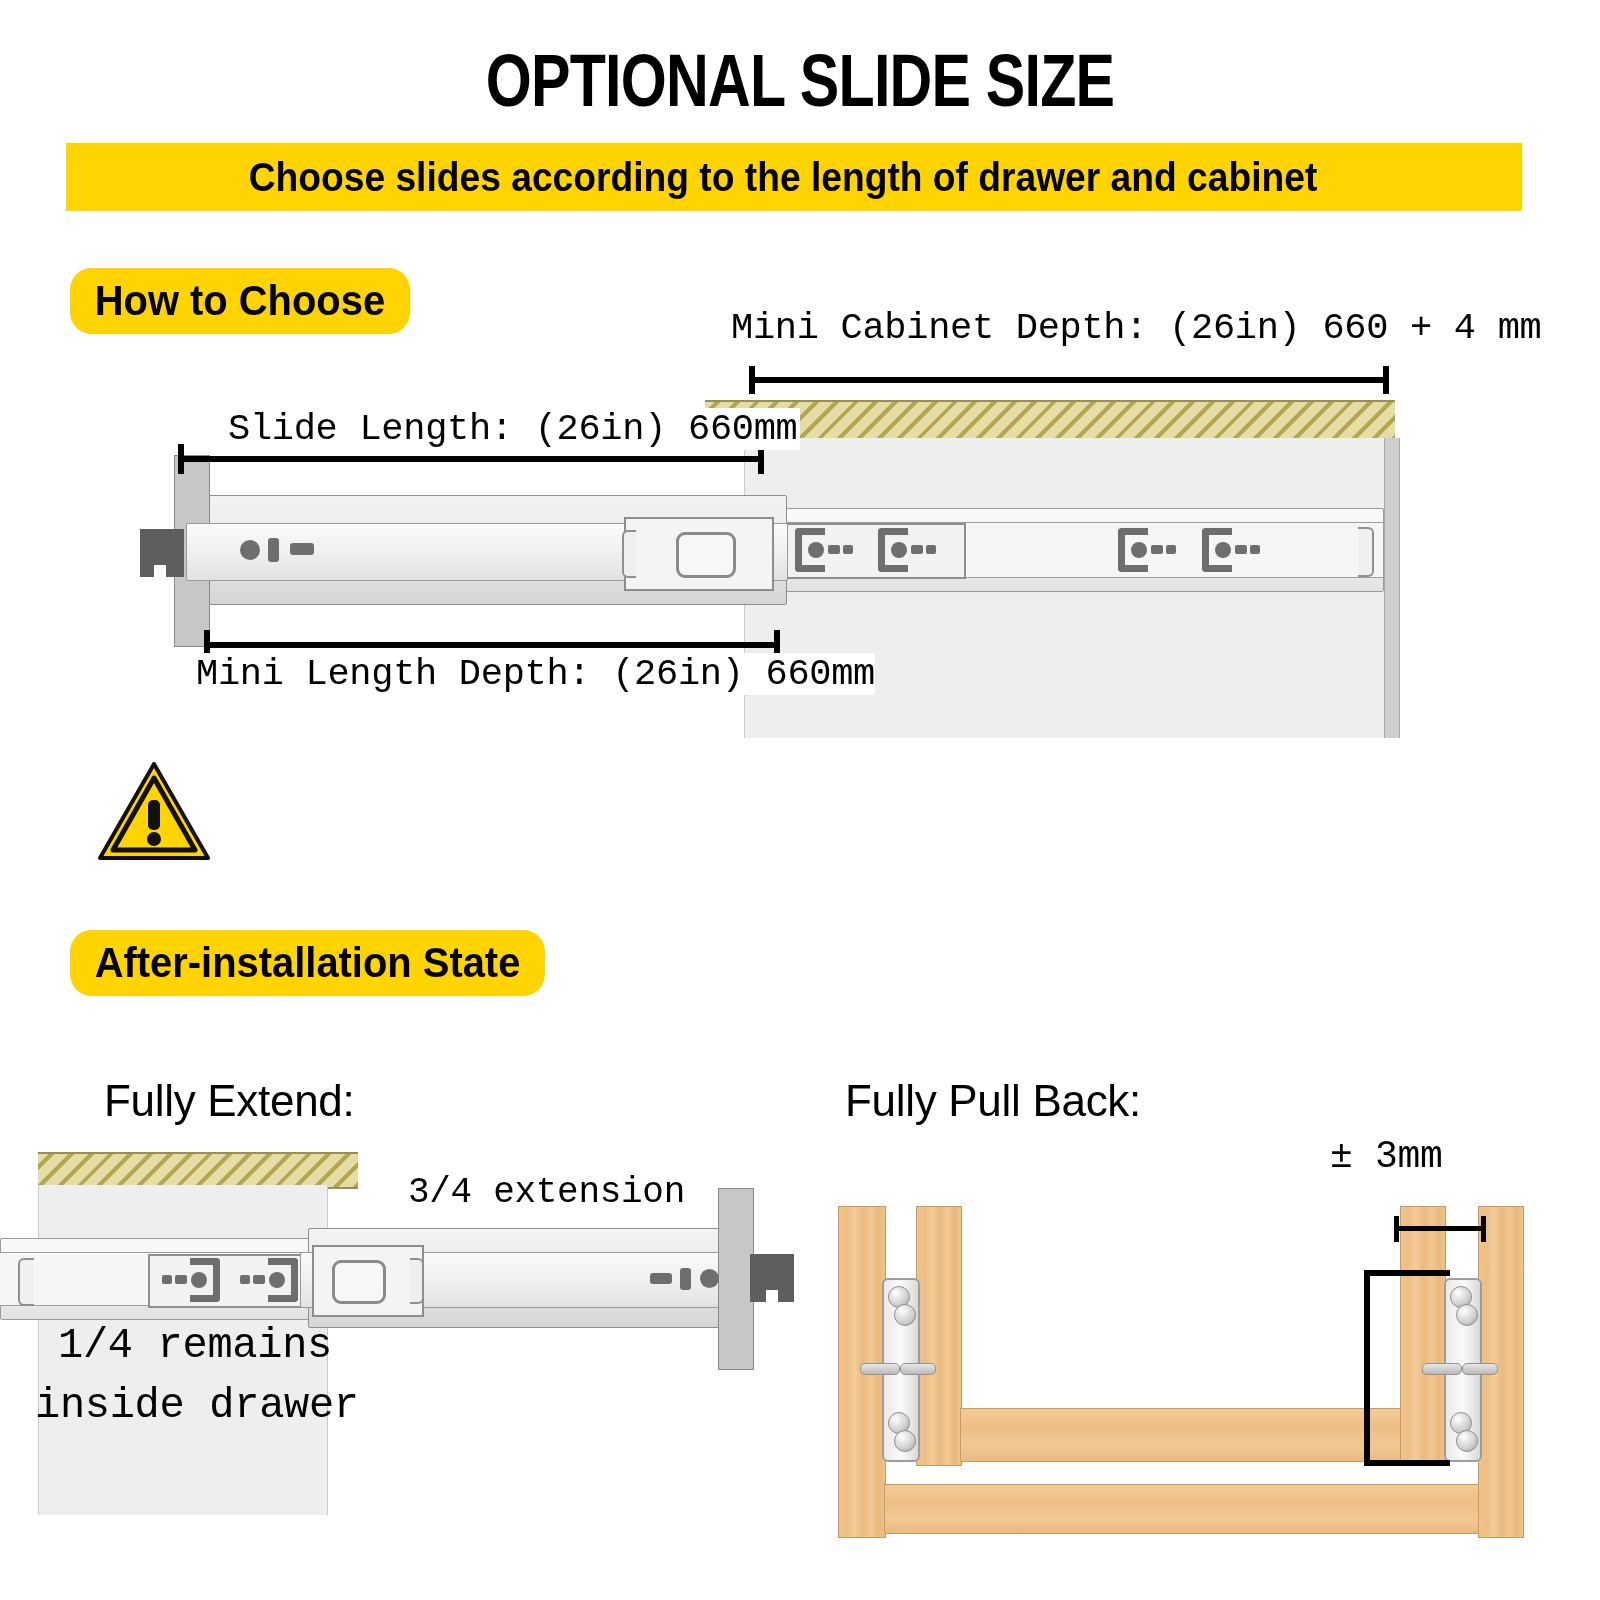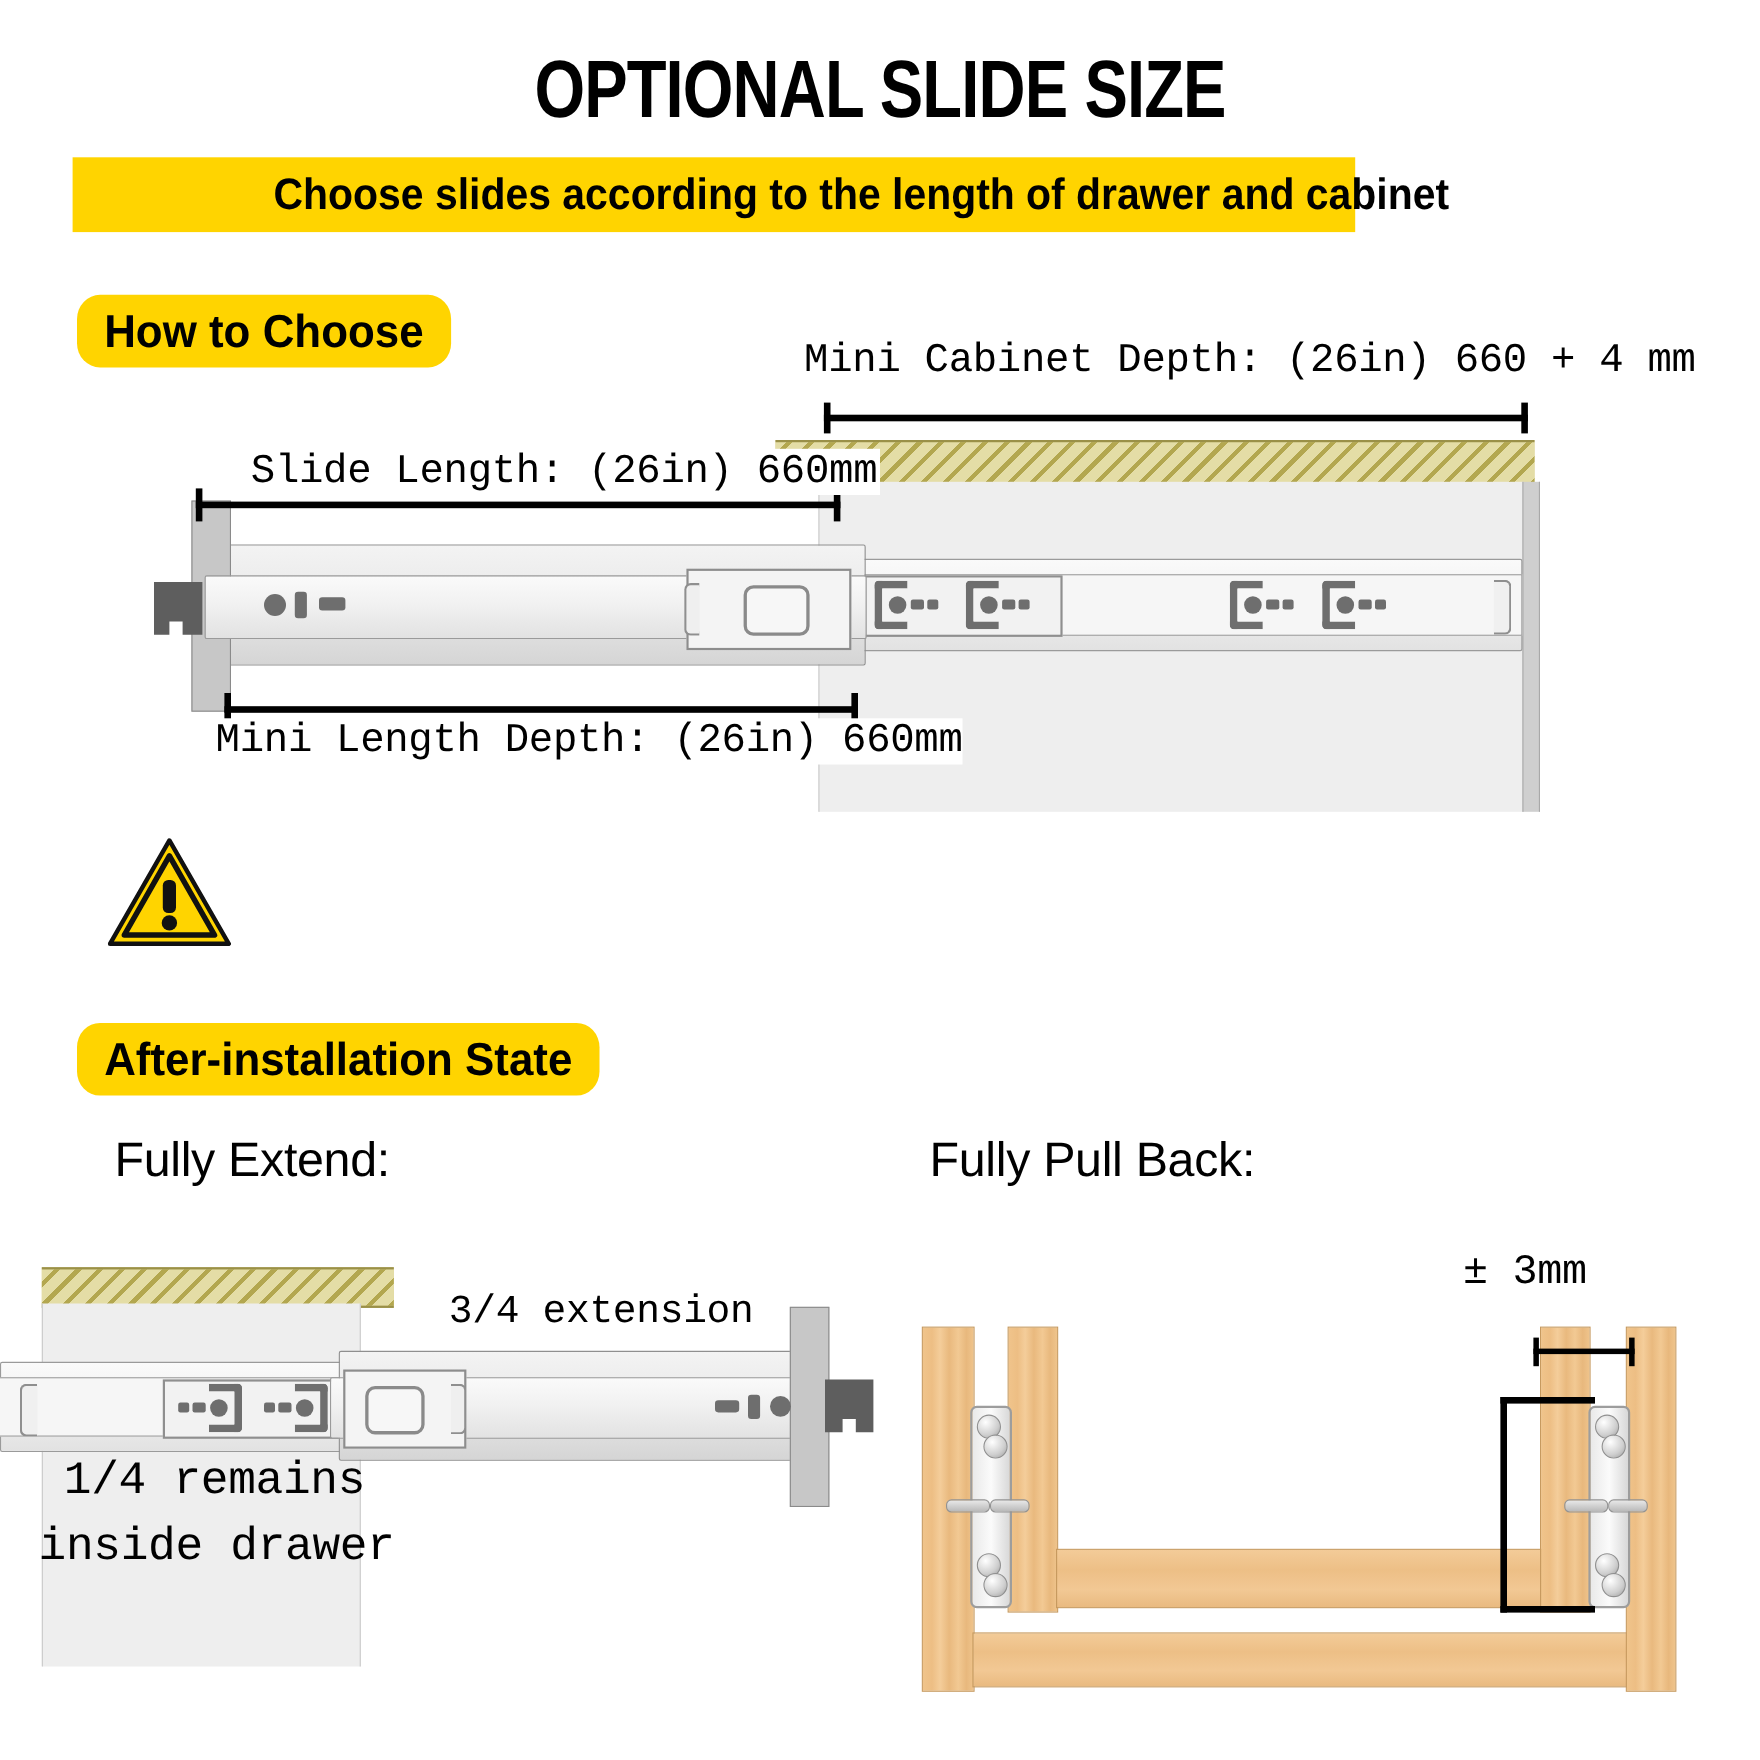--- a/index.html
+++ b/index.html
@@ -21,21 +21,21 @@
     font-size:74px;
     font-weight:bold;
     letter-spacing:-1px;
     transform:scaleX(0.80);
     transform-origin:center top;
     white-space:nowrap;
   }
 
   
   #subtitle-bar{
-    left:66px;top:143px;width:1166px;height:68px;
+    left:66px;top:143px;width:1456px;height:68px;
     background:#FFD400;
   }
   #subtitle-text{
     left:0;top:0;width:1434px;height:68px;
     display:flex;align-items:center;justify-content:center;
     font-size:40px;font-weight:bold;
     transform:scaleX(0.93);transform-origin:center center;
     white-space:nowrap;
   }
 
@@ -46,21 +46,21 @@
     padding:0 26px;
     font-size:42px;font-weight:bold;
     white-space:nowrap;
     transform:scaleX(0.95);transform-origin:left center;
   }
   #pill-how{left:70px;top:268px;height:66px;}
   #pill-after{left:70px;top:930px;height:66px;}
 
   
   .lbl{font-size:37px;white-space:nowrap;font-weight:400;letter-spacing:-0.3px;font-family:Liberation Mono, monospace;}
-  .lbl-b{font-size:40px;white-space:nowrap;font-weight:400;letter-spacing:-0.3px;}
+  .lbl-b{font-size:40px;white-space:nowrap;font-weight:400;letter-spacing:-0.3px;margin-top:46px;}
 
   #lbl-cabinet{left:731px;top:307px;}
   #lbl-slide  {left:228px;top:408px;background:#fff;z-index:6;padding-right:2px;}
   #lbl-drawer {left:196px;top:653px;background:#fff;z-index:6;}
   #lbl-warn   {left:206px;top:793px;font-size:42px;}
   #lbl-extend {left:104px;top:1030px;font-size:44px;}
   #lbl-pullback{left:845px;top:1030px;font-size:44px;}
   #lbl-34     {left:408px;top:1172px;font-size:36px;z-index:9;}
   #lbl-quarter1{left:58px;top:1322px;font-size:42px;z-index:9;}
   #lbl-quarter2{left:35px;top:1382px;font-size:42px;z-index:9;}

